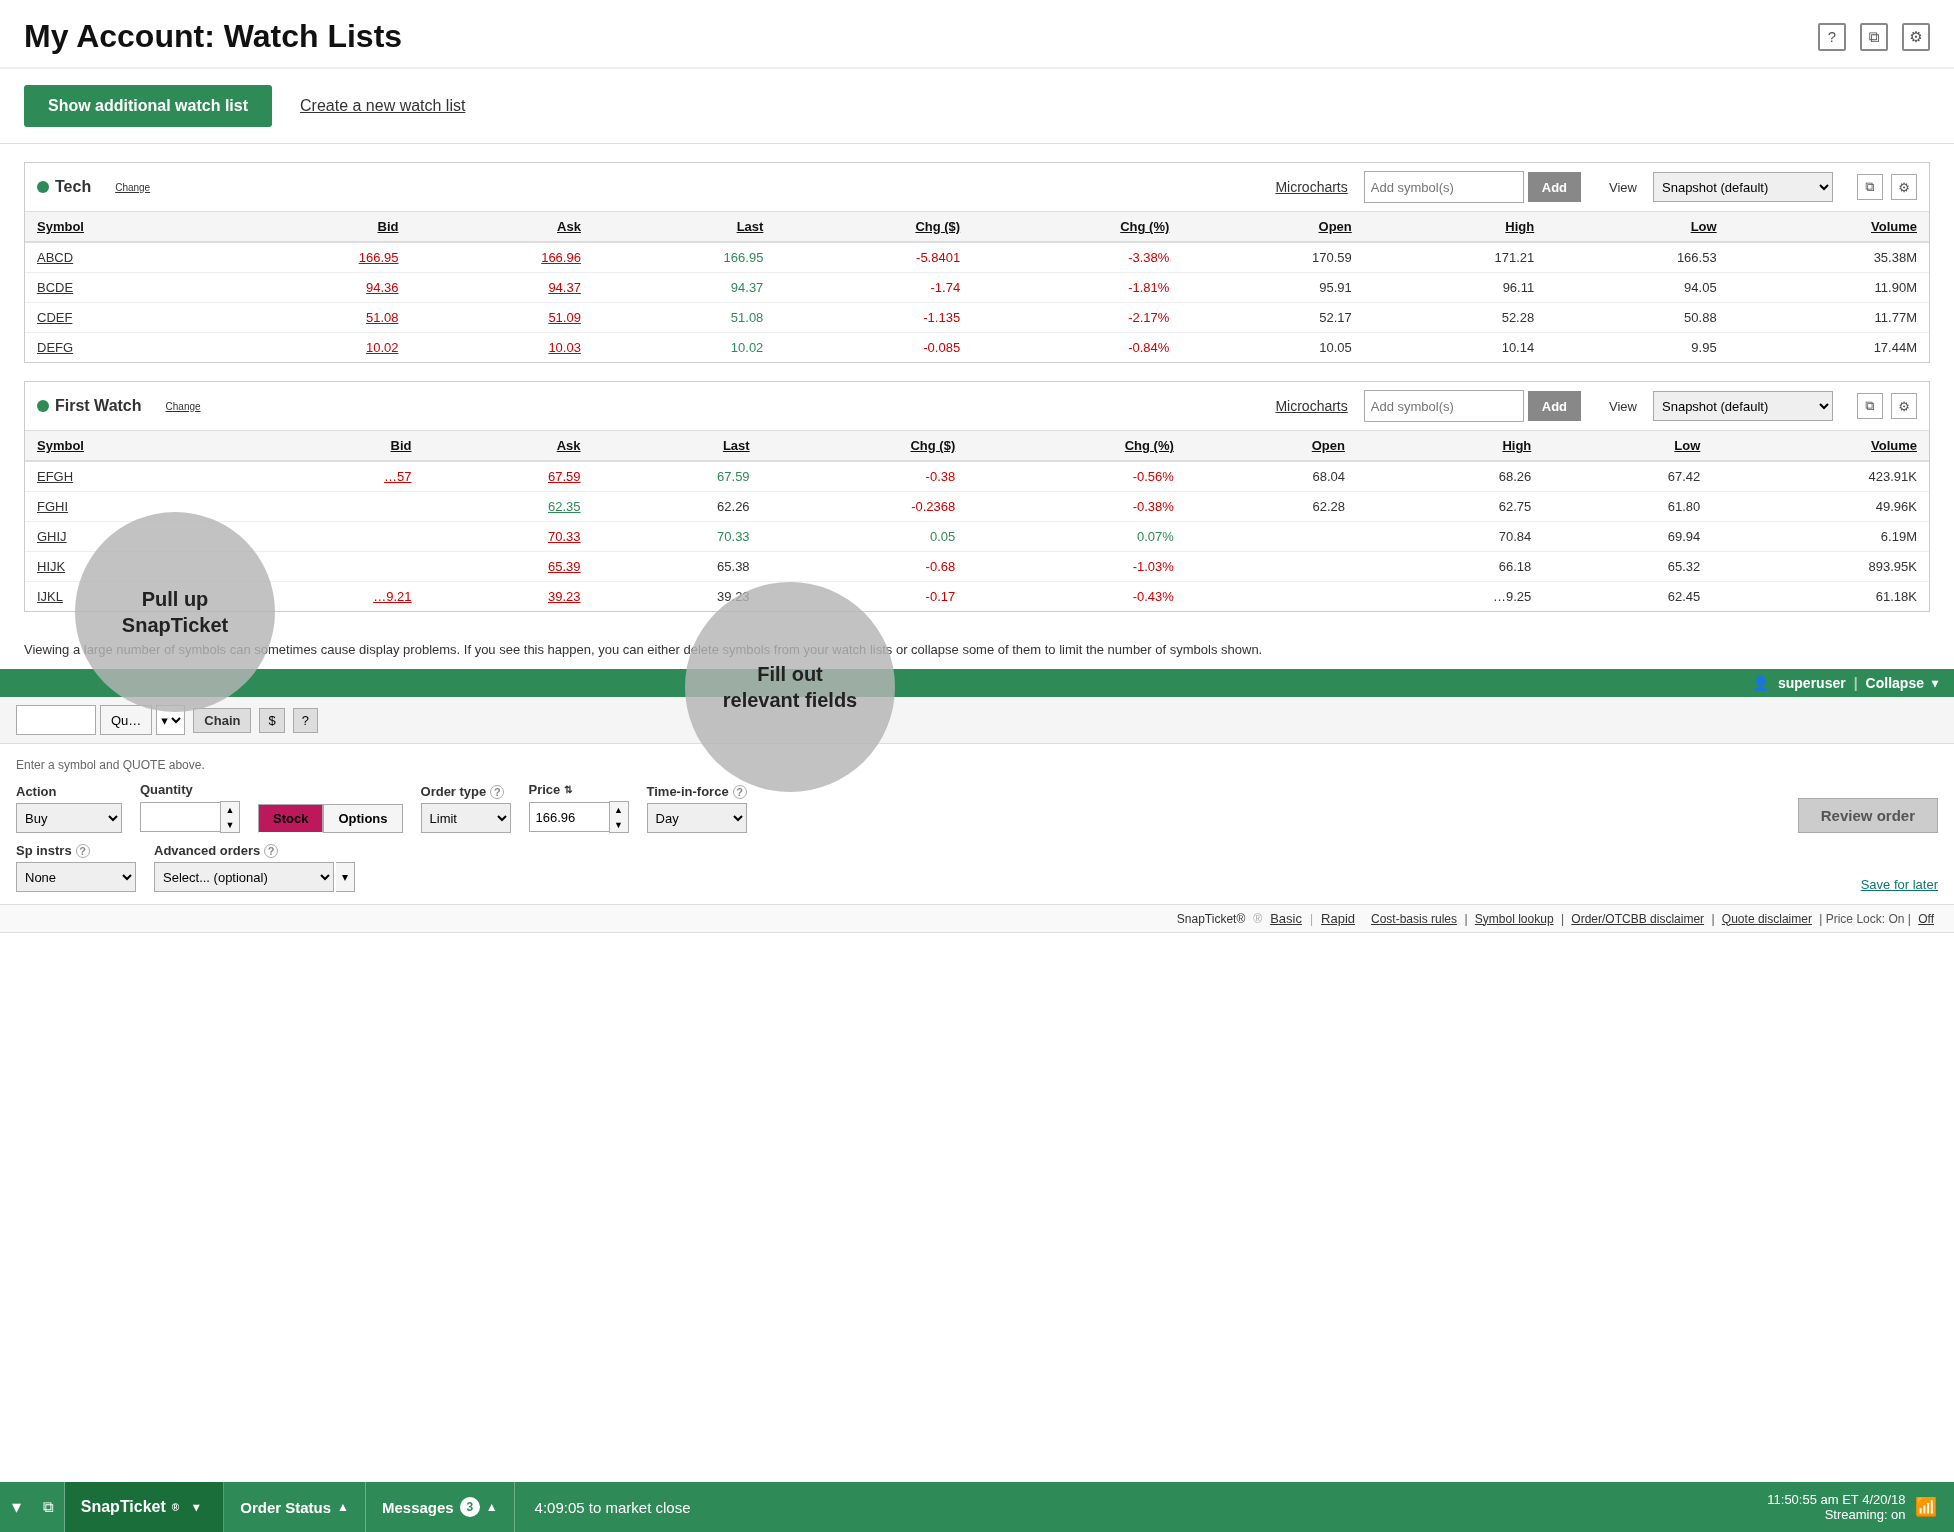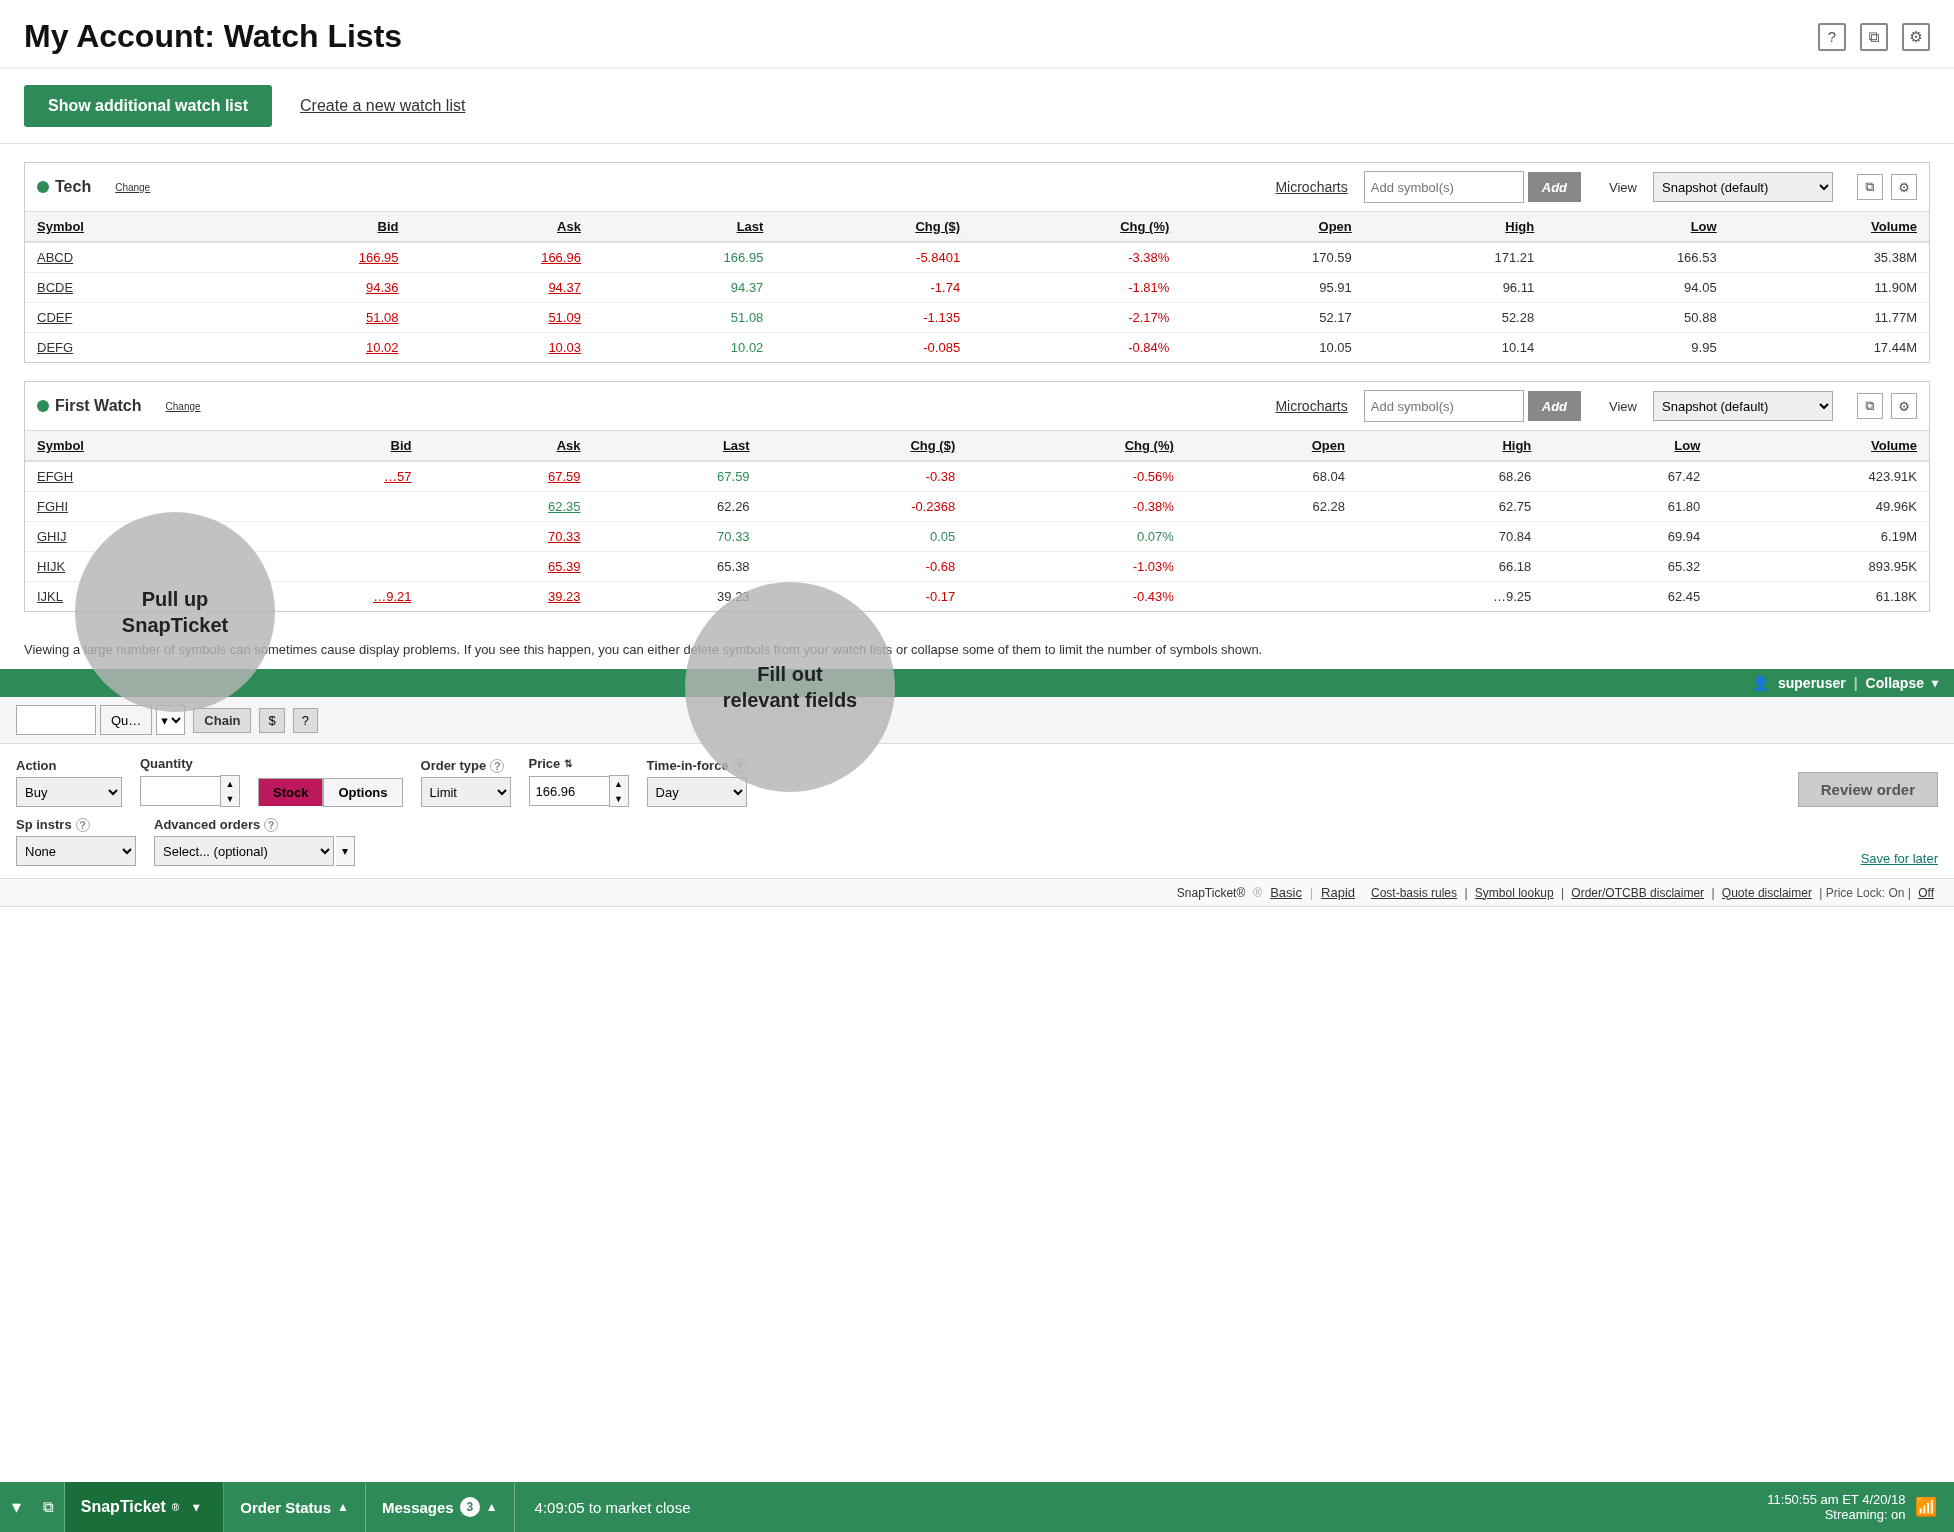--- a/index.html
+++ b/index.html
@@ -21,21 +21,21 @@
 
     
     .watchlist-header { display: flex; align-items: center; padding: 8px 12px; background: #fff; border-bottom: 1px solid #ddd; gap: 16px; flex-wrap: wrap; }
     .watchlist-name { font-weight: bold; font-size: 16px; display: flex; align-items: center; gap: 6px; }
     .green-dot { width: 12px; height: 12px; background: #2e8b57; border-radius: 50%; display: inline-block; }
     .watchlist-change { text-decoration: underline; cursor: pointer; font-size: 10px; color: #333; margin-left: 8px; }
     .watchlist-header-spacer { flex: 1; }
     .microcharts-link { font-size: 14px; color: #333; text-decoration: underline; cursor: pointer; }
     .add-symbol-group { display: flex; align-items: center; gap: 4px; }
     .add-symbol-input { width: 160px; height: 32px; border: 1px solid #aaa; padding: 0 6px; font-size: 13px; color: #999; }
-    .btn-add { background: #888; color: #fff; border: none; height: 30px; padding: 0 14px; cursor: pointer; font-size: 13px; font-weight: bold; font-style: italic; }
+    .btn-add { background: #888; color: #fff; border: none; height: 30px; padding: 0 14px; cursor: pointer; font-size: 13px; font-weight: bold; }
     .view-label { font-size: 13px; color: #333; margin-left: 12px; }
     .view-select { height: 30px; border: 1px solid #aaa; padding: 0 4px; font-size: 13px; width: 180px; }
     .watchlist-header-icons { display: flex; gap: 8px; margin-left: 8px; }
     .wl-icon { width: 26px; height: 26px; border: 1px solid #aaa; display: flex; align-items: center; justify-content: center; font-size: 13px; cursor: pointer; color: #555; }
 
     
     .watch-table { width: 100%; border-collapse: collapse; }
     .watch-table th { text-align: right; padding: 7px 12px; font-size: 13px; font-weight: bold; text-decoration: underline; border-bottom: 2px solid #ddd; background: #f5f5f5; color: #111; white-space: nowrap; }
     .watch-table th:first-child { text-align: left; }
     .watch-table td { text-align: right; padding: 7px 12px; border-bottom: 1px solid #eee; font-size: 13px; white-space: nowrap; }
@@ -358,20 +358,23 @@
     <button class="quote-btn">Qu…</button>
     <select class="quote-dropdown"><option>▾</option></select>
   </div>
   <button class="chain-btn">Chain</button>
   <button class="dollar-btn">$</button>
   <button class="help-btn">?</button>
 </div>
 
 <div class="snapticket-form">
 
+  <div style="display:flex; gap:20px; margin-bottom:8px;">
+    <span class="enter-symbol-hint">Enter a symbol and QUOTE above.</span>
+  </div>
   <div class="form-row1">
 
     <div class="form-group">
       <label class="form-label">
           <span>Action</span>
         </label>
       <select class="form-select">
         <option>Buy</option>
         <option>Sell</option>
         <option>Sell Short</option>

